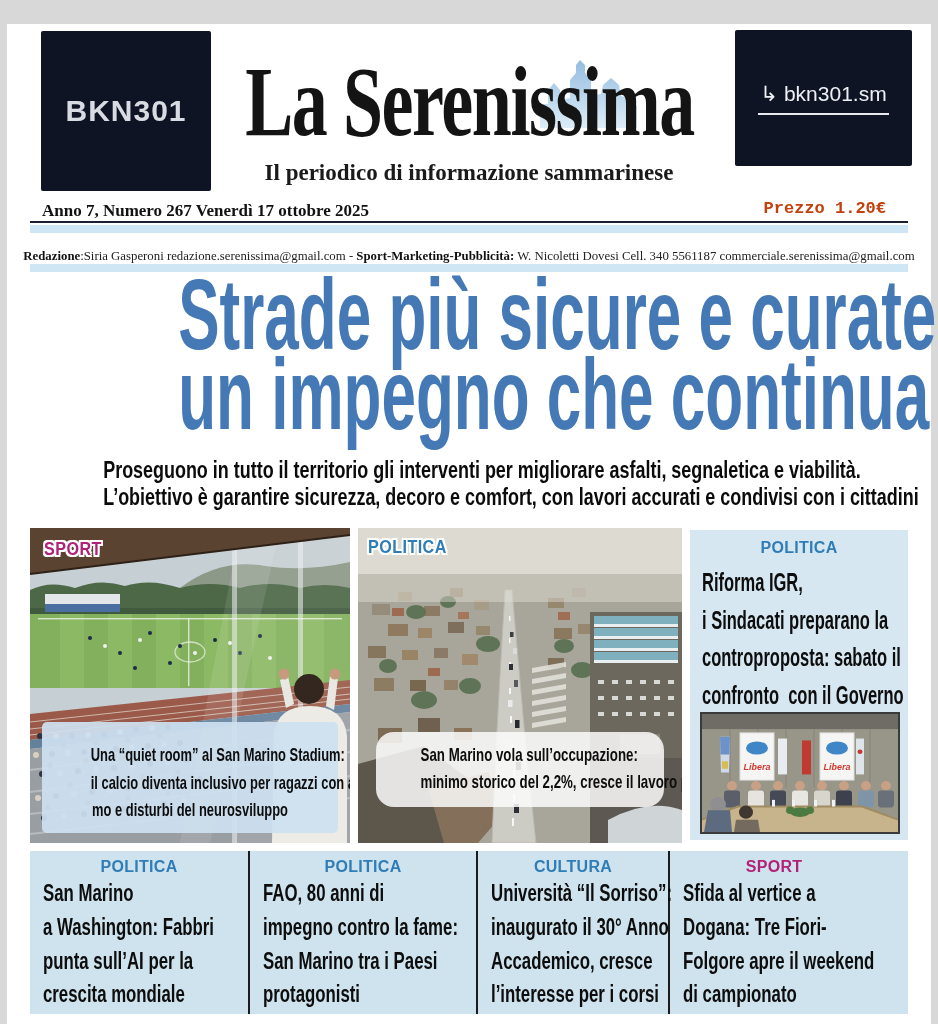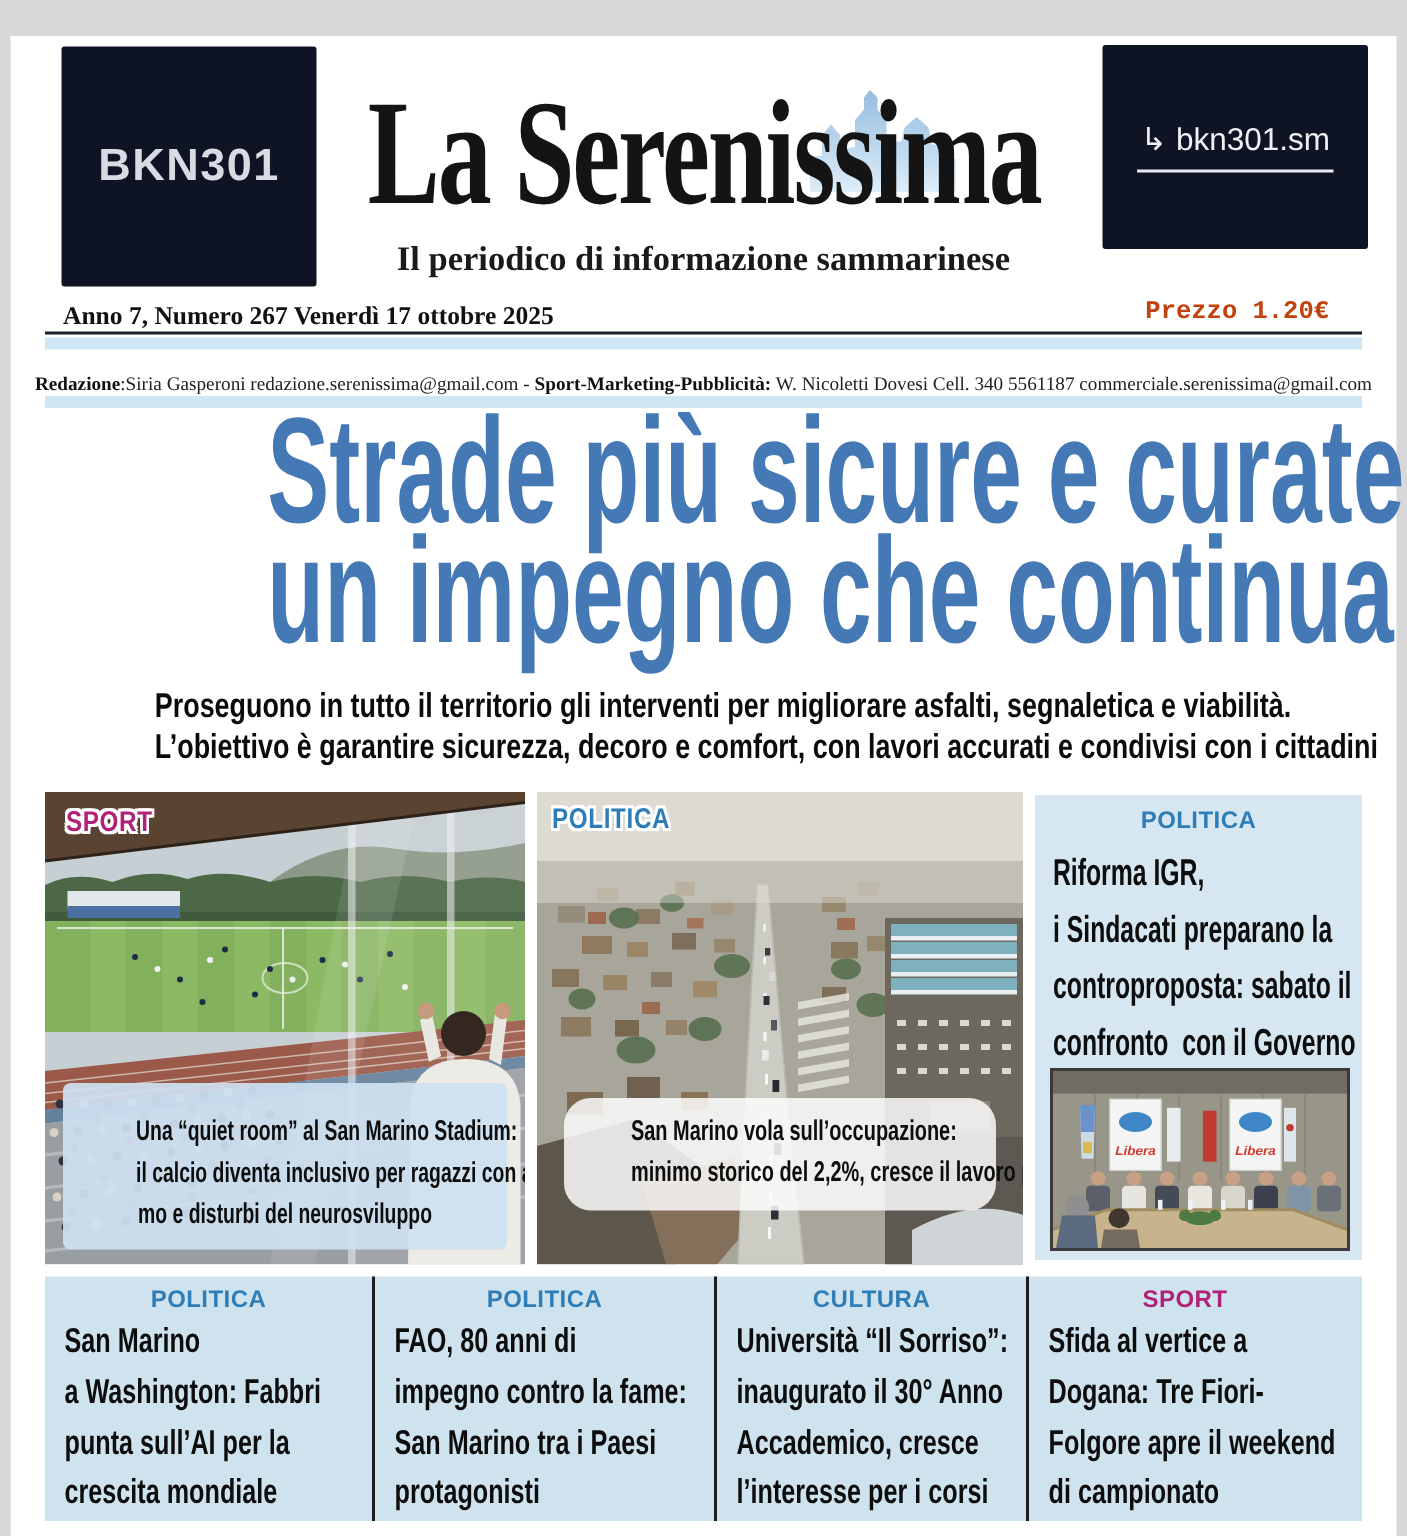--- a/index.html
+++ b/index.html
@@ -66,21 +66,21 @@
   #panel-photo svg{display:block;}
 
   
   #bottom-strip{position:absolute;left:30px;top:851px;width:878px;height:163px;background:#cfe3ee;display:flex;}
   .teaser{box-sizing:border-box;padding:7px 0 0 13px;}
   .teaser .cat{margin-bottom:1px;padding-right:13px;}
   .t-lines{font-weight:bold;font-size:23px;line-height:1.47;color:#0d0d0d;transform:scaleX(.73);transform-origin:0 0;}
   .t-lines div{white-space:pre;}
   #teaser-0{width:220px;border-right:2px solid #1c1c1c;}
   #teaser-1{width:228px;border-right:2px solid #1c1c1c;}
-  #teaser-2{width:208px;border-right:2px solid #1c1c1c;}
+  #teaser-2{width:192px;border-right:2px solid #1c1c1c;}
   #teaser-3{width:208px;}
 </style>
 </head>
 <body>
 
 <div id="page">
   <div id="paper"></div>
 
   <div id="logo-left" class="logo-box">
     <span class="logo-txt">BKN301</span>

